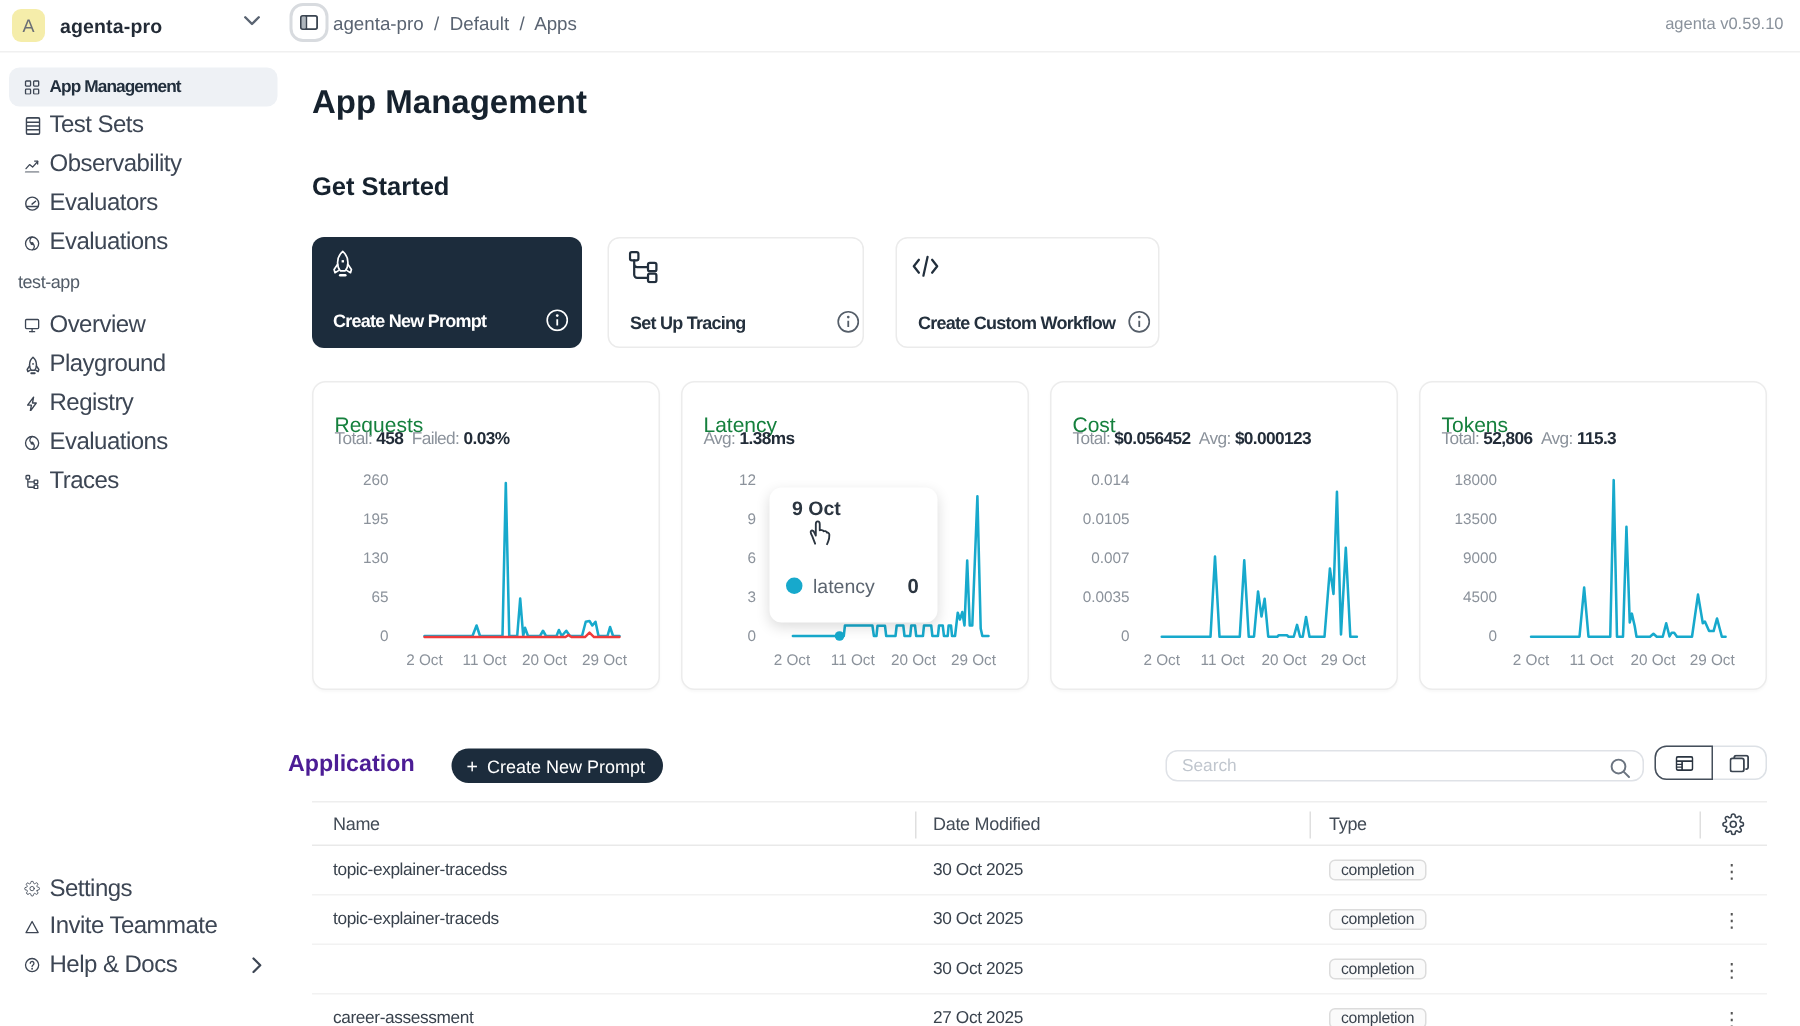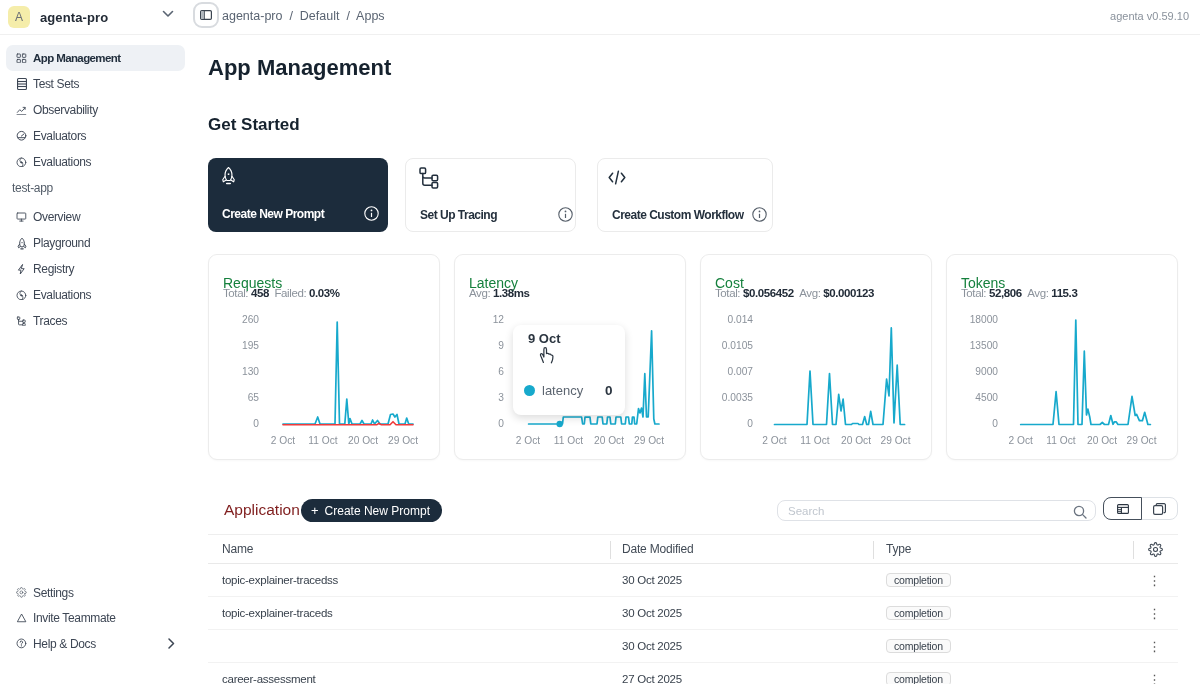--- a/index.html
+++ b/index.html
@@ -10,21 +10,21 @@
 .crumb{position:absolute;left:222px;top:9px;font-size:12.5px;color:#5a6472}
 .version{position:absolute;right:11px;top:10px;font-size:11px;color:#8a929c}
 
 .sidebar{position:absolute;left:0;top:0;width:192px;height:684px;background:#fff}
 .sidebar:after{content:"";position:absolute;left:0;top:34px;width:192px;height:1px;background:#f0f0f0}
 .ws{position:absolute;left:8px;top:5px;height:24px;display:flex;align-items:center}
 .ws .av{width:22px;height:22px;border-radius:6px;background:#f5edaa;color:#6b6f76;font-size:12px;display:flex;align-items:center;justify-content:center;margin-right:10px}
 .ws .nm{font-size:13px;font-weight:700;color:#232b36;letter-spacing:.1px}
 .ws-chev{position:absolute;left:162px;top:10px}
 .menu{position:absolute;left:6px;top:45px;width:179px}
-.mi{height:26px;display:flex;align-items:center;border-radius:7px;padding-left:10px;color:#3d4654;font-size:12px;letter-spacing:-0.35px}
+.mi{height:26px;display:flex;align-items:center;border-radius:7px;padding-left:10px;color:#3d4654;font-size:16px;letter-spacing:-0.35px}
 .mi .ic{width:11px;height:13px;margin-right:6px;display:flex;align-items:center;justify-content:center;flex:none}
 .mi.active{background:#eef1f5;color:#222f3d;font-weight:700;font-size:11.5px;letter-spacing:-0.6px}
 .sec-label{font-size:12px;color:#525c68;letter-spacing:-0.3px}
 .menu2{position:absolute;left:6px;top:204px;width:179px}
 .bottom-menu{position:absolute;left:6px;top:580px;width:179px}
 .bm{height:25.5px}
 .chev-right{margin-left:auto;margin-right:10px}
 
 .h1{position:absolute;left:208px;top:55px;font-size:22px;line-height:26px;font-weight:700;color:#16222e}
 .h2{position:absolute;left:208px;top:115px;font-size:17px;line-height:20px;font-weight:700;color:#16222e}
@@ -36,21 +36,21 @@
 .glab{position:absolute;top:49px;left:14px;font-size:12px;letter-spacing:-0.5px;font-weight:700;color:#24303d;white-space:nowrap}
 .ginf{position:absolute;top:48px}
 
 .card{position:absolute;top:254px;width:232px;height:206px;background:#fff;border:1px solid #ececec;border-radius:9px;box-shadow:0 1px 2px rgba(0,0,0,0.03)}
 .c1{left:208px}.c2{left:454px}.c3{left:700px}.c4{left:946px}
 .ct{position:absolute;left:14px;top:20px;font-size:14px;font-weight:400;color:#15803d}
 .cs{position:absolute;left:14px;top:32px;font-size:11.5px;letter-spacing:-0.4px;color:#8b929b}
 .cs b{color:#222c38;font-weight:700}
 .chart{position:absolute;left:0;top:50px}
 
-.apph{position:absolute;left:224px;top:501px;font-size:15.5px;line-height:18px;font-weight:400;color:#7f1d1d}
+.apph{position:absolute;left:192px;top:501px;font-size:15.5px;line-height:18px;font-weight:700;color:#4c1d95}
 .cnp{position:absolute;left:301px;top:499px;height:23px;background:#1c2c3c;border-radius:12px;color:#fff;font-size:12px;display:flex;align-items:center;padding:0 12px 0 10px}
 .cnp .plus{margin-right:6px;font-size:13px}
 .search{position:absolute;left:777px;top:500px;width:319px;height:21px;border:1px solid #dfe2e7;border-radius:8px;background:#fff}
 .search .ph{position:absolute;left:10px;top:4px;font-size:11.5px;color:#c0c6ce}
 .search .mag{position:absolute;right:7px;top:3px}
 .seg{position:absolute;left:1103px;top:497px;width:75px;height:23px;border:1px solid #dde1e6;border-radius:8px;background:#fff}
 .seg .l{position:absolute;left:-1px;top:-1px;width:39px;height:23px;border:1.4px solid #454f5b;border-radius:8px 0 0 8px;display:flex;align-items:center;justify-content:center;background:#fff}
 .seg .r{position:absolute;right:11px;top:5px}
 
 .tbl{position:absolute;left:208px;top:534px;width:970px}

